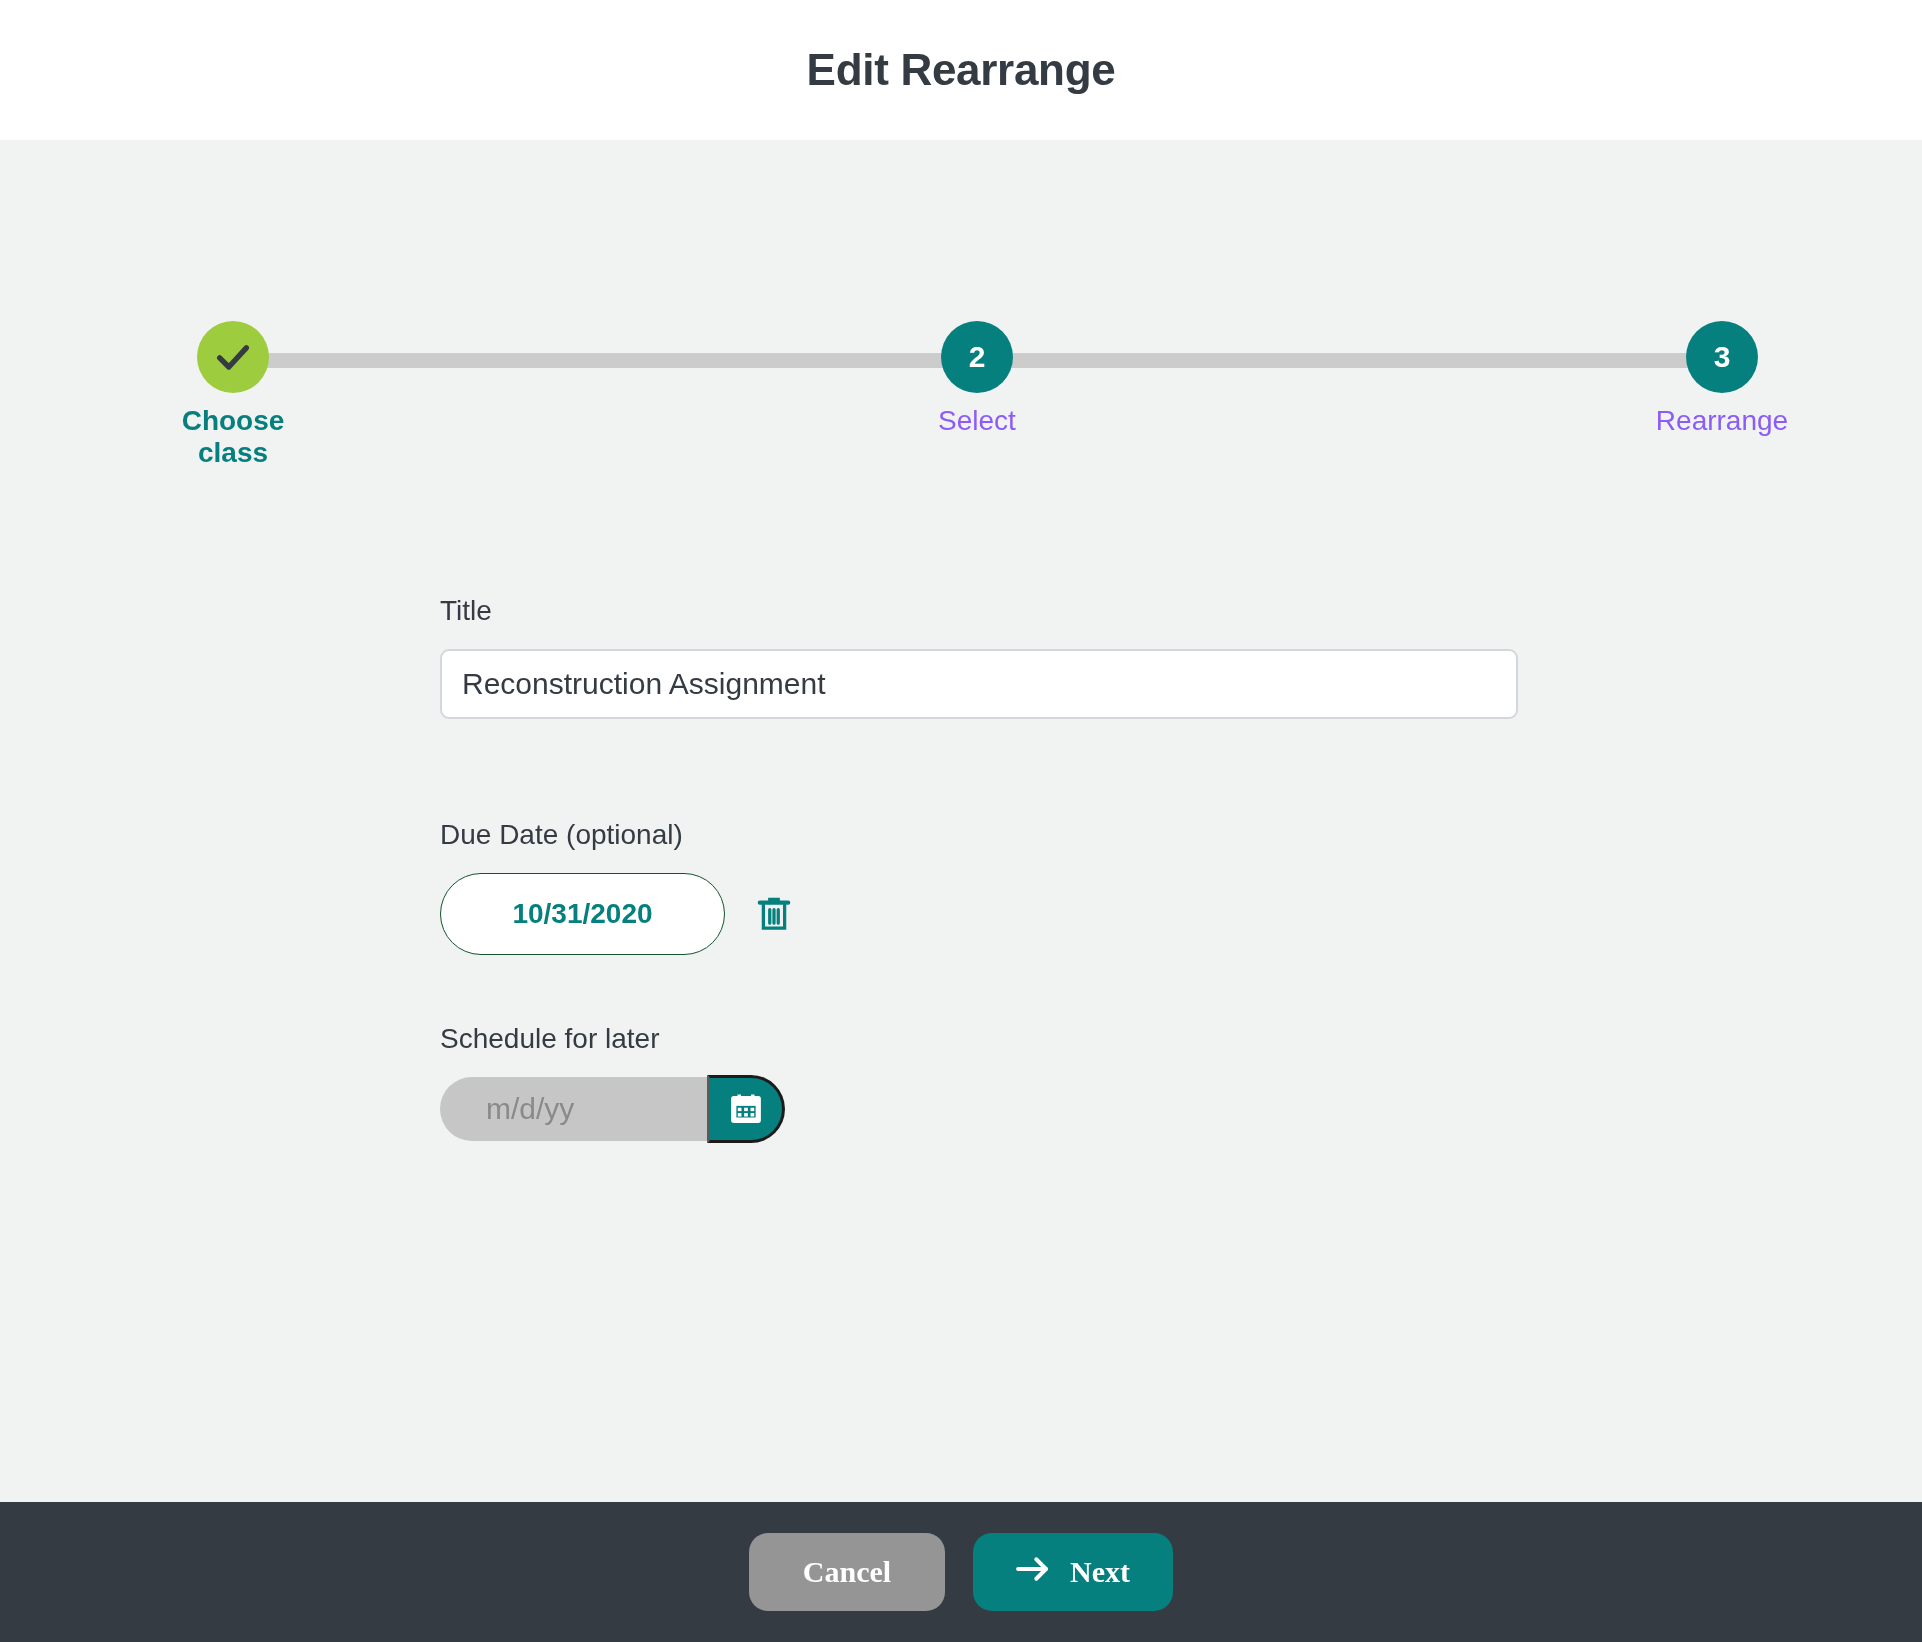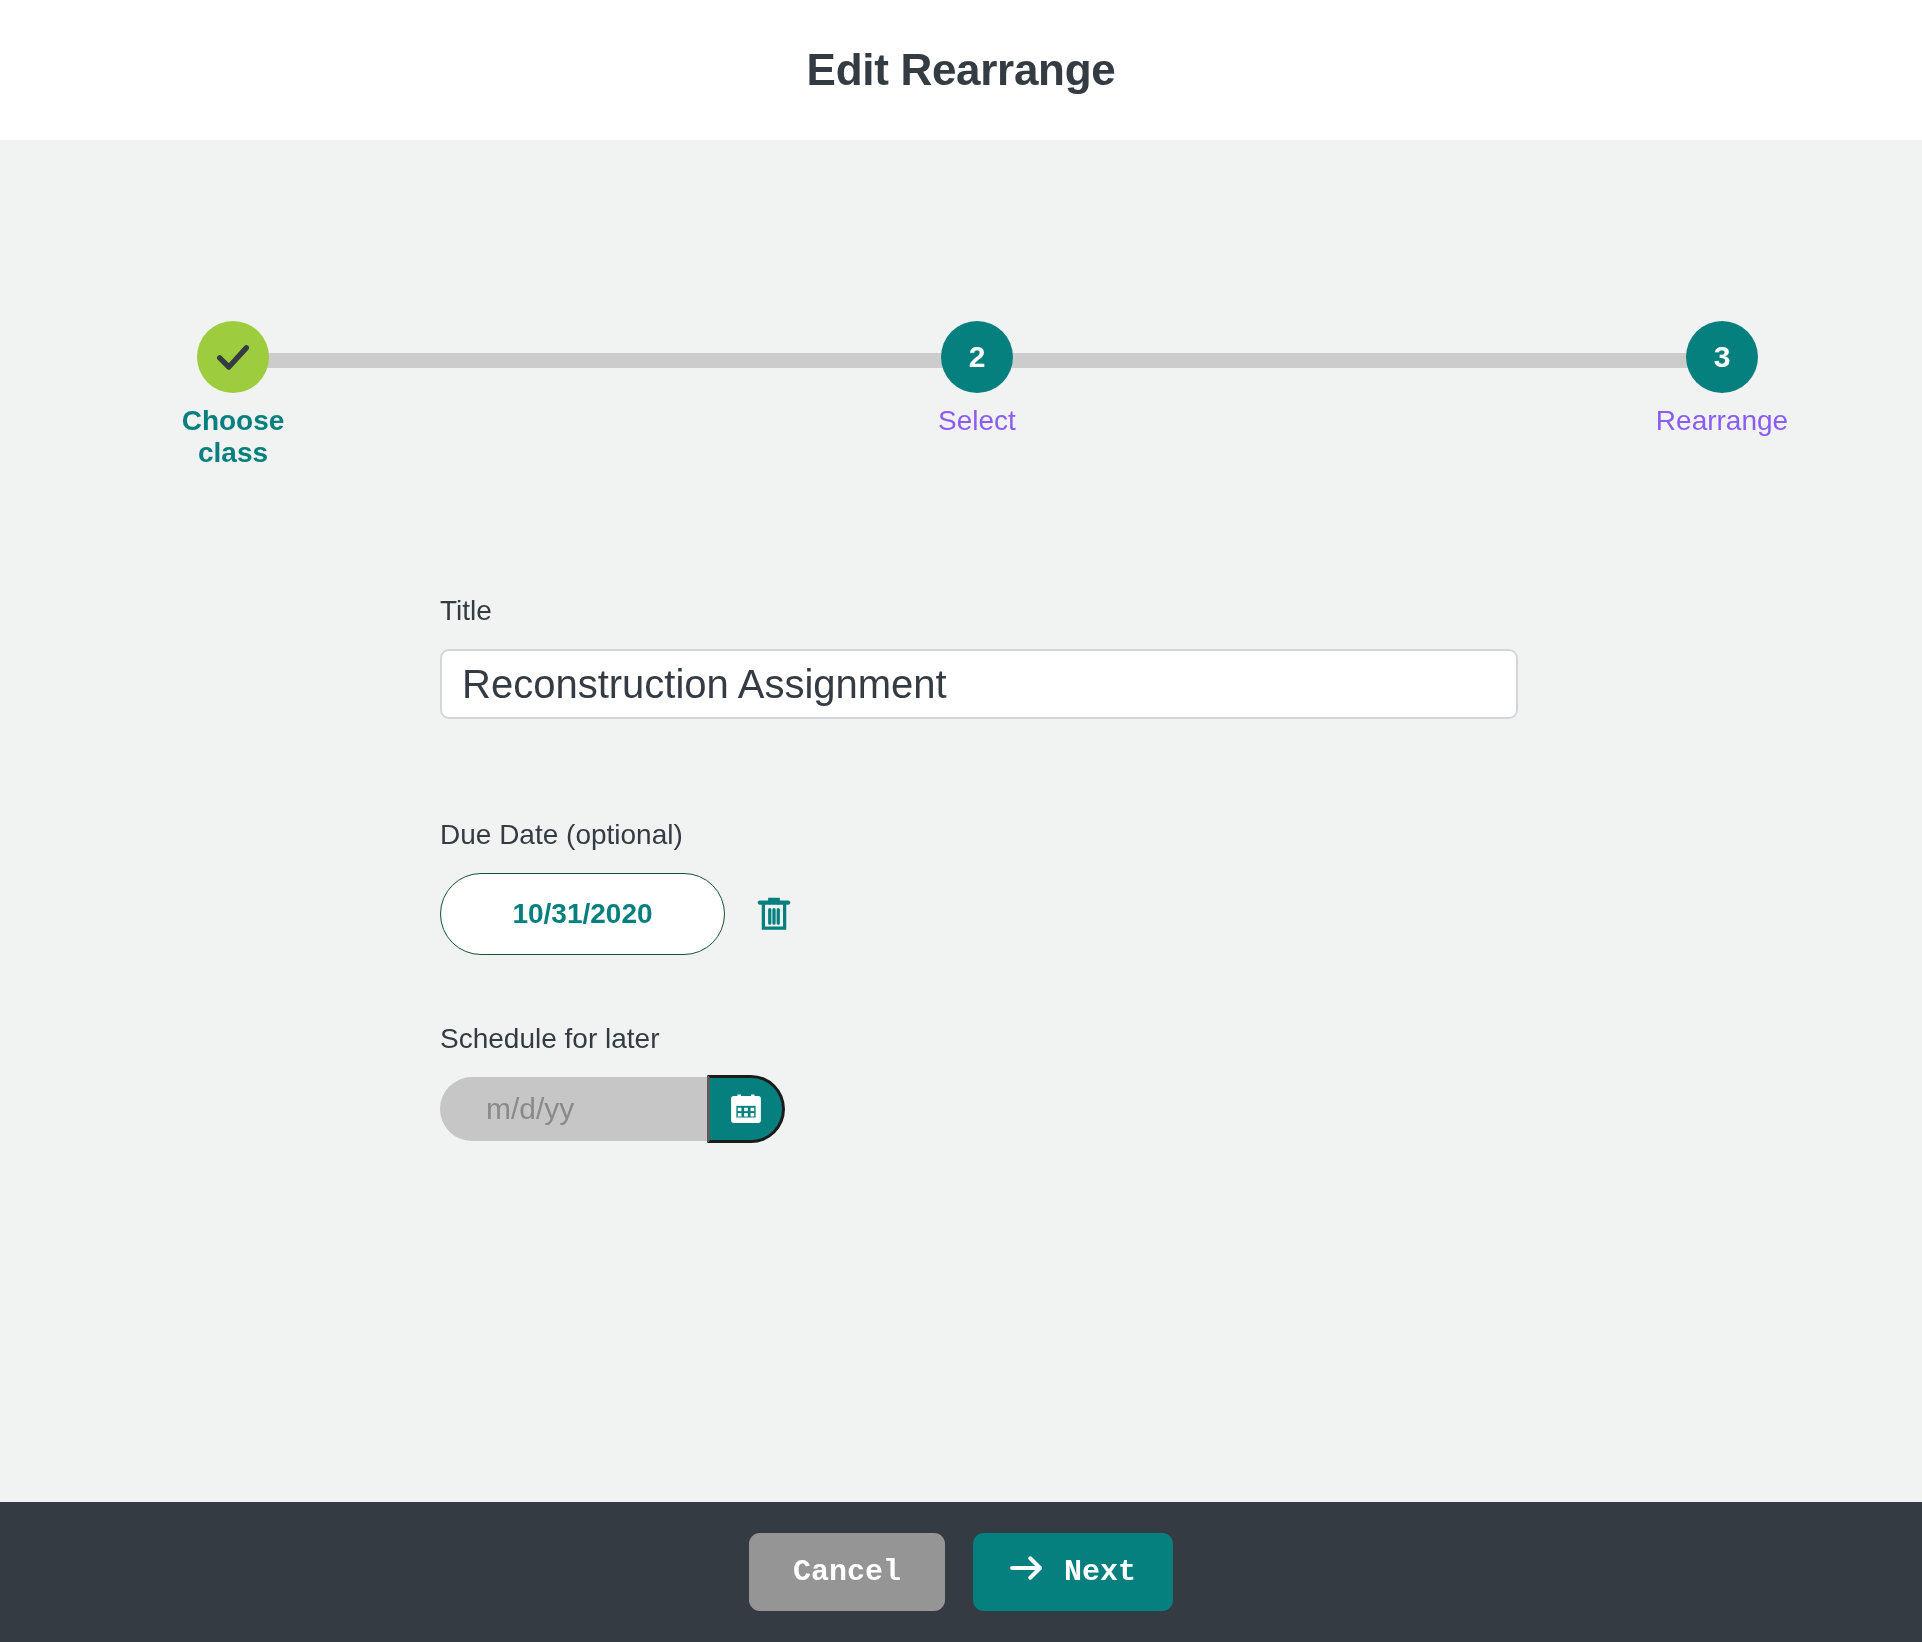--- a/index.html
+++ b/index.html
@@ -111,21 +111,21 @@
   }
 
   .title-input {
     width: 1078px;
     height: 70px;
     box-sizing: border-box;
     background: #ffffff;
     border: 2px solid #d3d7dc;
     border-radius: 9px;
     font-family: "Liberation Sans", sans-serif;
-    font-size: 40px;
+    font-size: 30px;
     color: #343b43;
     padding: 0 20px;
     outline: none;
   }
   .title-input::placeholder { color: #9a9a9a; }
 
   .class-block { margin-top: 92px; }
   .class-row {
     display: flex;
     align-items: center;
@@ -234,22 +234,22 @@
     height: 140px;
     background: #343b43;
     display: flex;
     align-items: center;
     justify-content: center;
     gap: 28px;
     box-sizing: border-box;
   }
   .btn {
     border: none;
-    border-radius: 11px;
-    font-family: Liberation Mono, monospace;
+    border-radius: 19px;
+    font-family: Liberation Serif, serif;
     font-size: 30px;
     font-weight: bold;
     color: #ffffff;
     cursor: pointer;
     height: 78px;
     display: inline-flex;
     align-items: center;
     justify-content: center;
     gap: 20px;
   }

